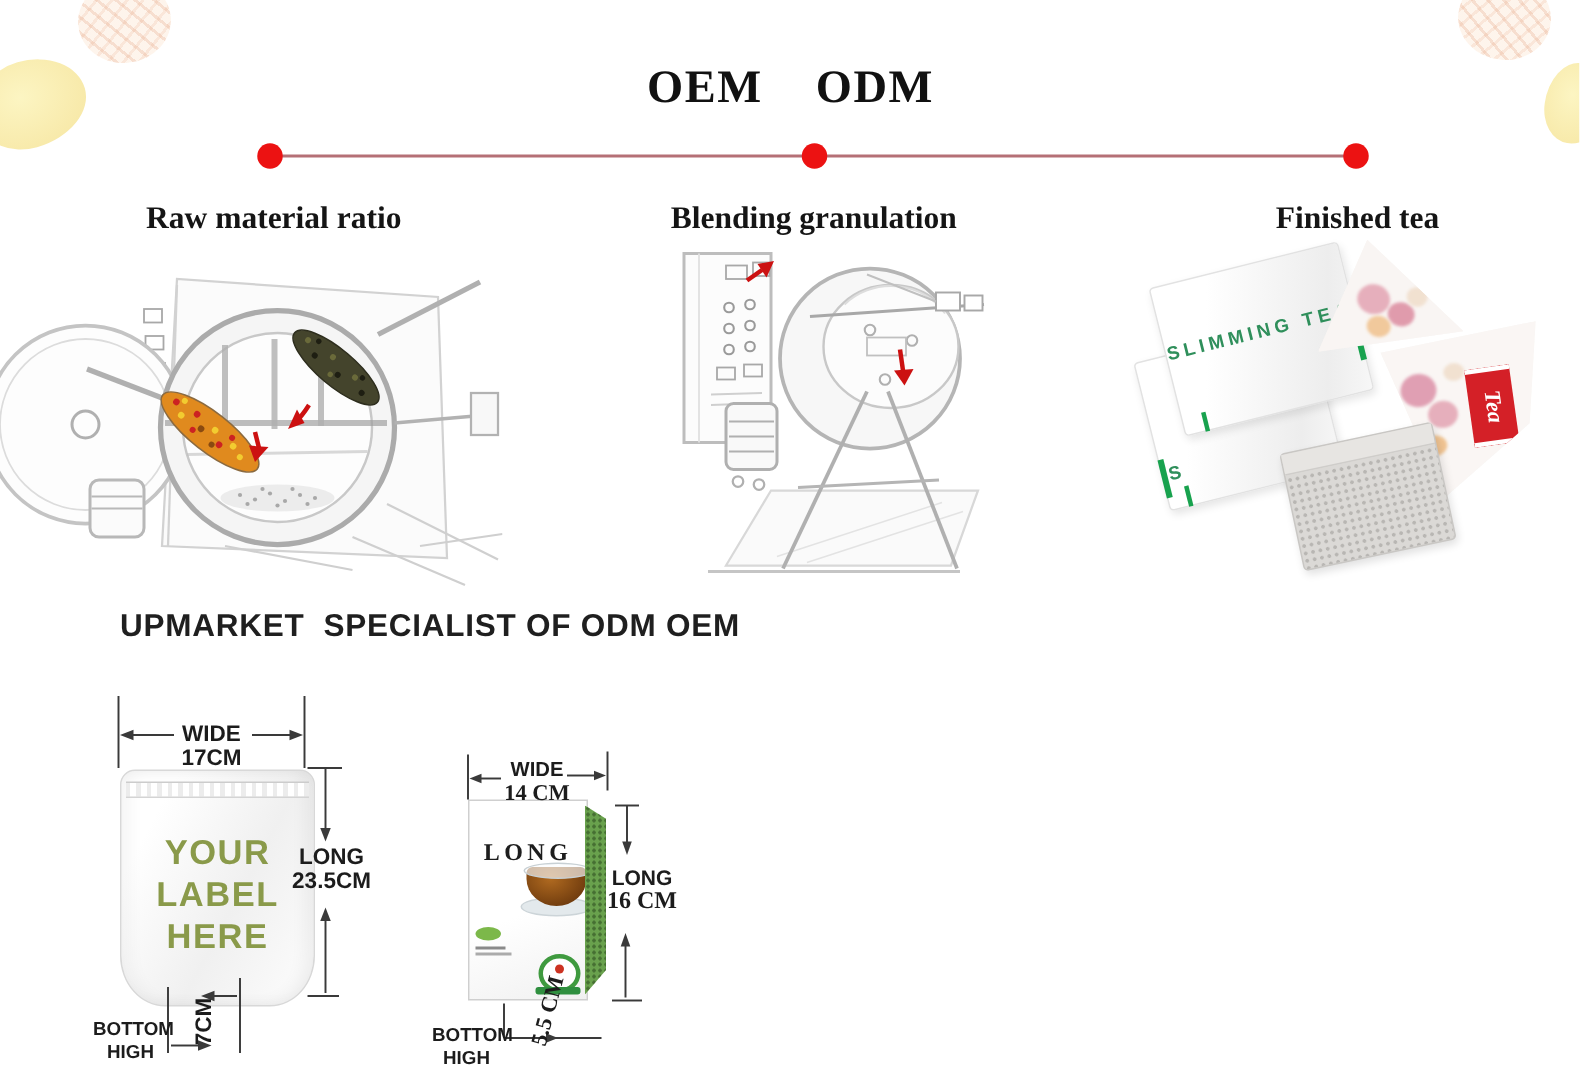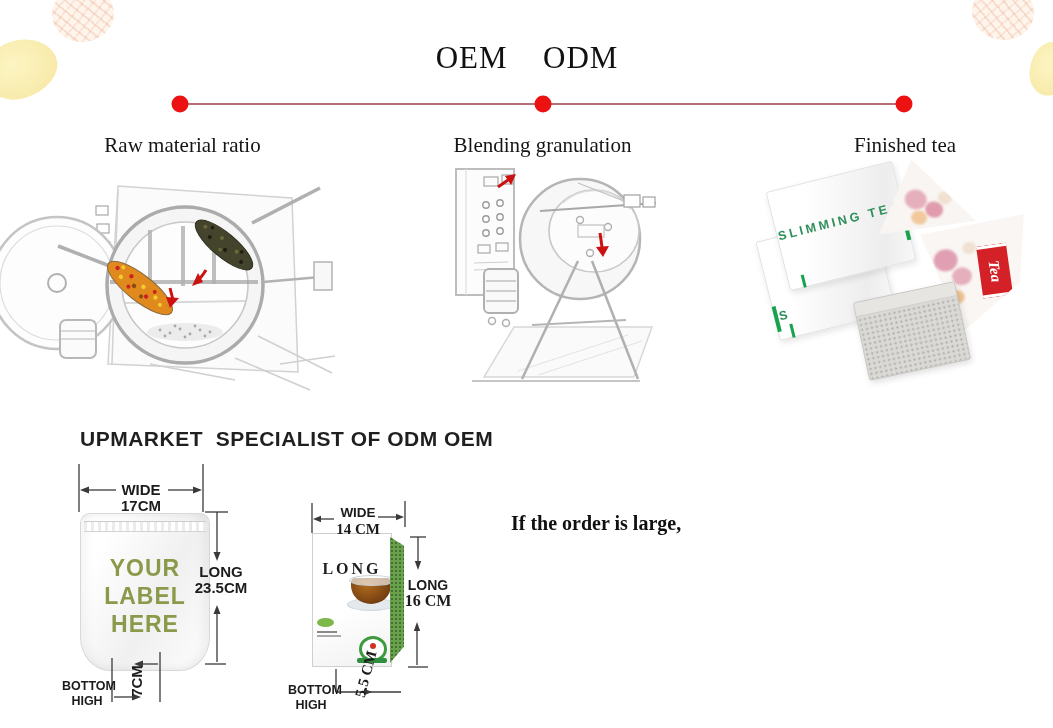--- a/index.html
+++ b/index.html
@@ -11,24 +11,24 @@
   
   .pineapple{width:62px;height:56px;border-radius:50%;opacity:.5;
     background:
       repeating-linear-gradient(45deg, rgba(228,146,98,.55) 0 2px, rgba(250,216,186,.4) 2px 8px),
       repeating-linear-gradient(-45deg, rgba(228,146,98,.5) 0 2px, rgba(252,230,206,.35) 2px 8px);}
   .lemon{border-radius:48% 52% 56% 44%/55% 50% 50% 45%;opacity:.75;
     background:radial-gradient(ellipse at 42% 40%, rgba(251,241,170,.95), rgba(240,212,98,.8));}
 
   
   .title{left:1px;right:0;top:40px;text-align:center;font-family:"Liberation Serif",serif;
-         font-weight:normal;font-size:31px;letter-spacing:1px;word-spacing:9px;color:#111;}
+         font-weight:bold;font-size:31px;letter-spacing:1px;word-spacing:9px;color:#111;}
   .procline{left:180px;top:103px;width:723px;height:2px;background:#b57076;}
   .dot{width:17px;height:17px;border-radius:50%;background:#ec1212;transform:translate(-50%,-50%);}
-  .steplabel{top:133px;text-align:center;font-family:"Liberation Serif",serif;font-weight:normal;
+  .steplabel{top:133px;text-align:center;font-family:"Liberation Serif",serif;font-weight:bold;
              font-size:21px;color:#151515;}
 
   
   .sachet{background:linear-gradient(104deg,#ffffff 25%,#ededed 80%,#f7f7f7);
           border:1px solid #e2e2e2;box-shadow:1px 3px 6px rgba(0,0,0,.10);border-radius:3px;}
   .sachet-text{display:block;text-align:center;color:#2f8f5b;font-weight:bold;
                font-size:12.5px;letter-spacing:3px;}
   .gstrip{background:#18a24e;}
   .pyr{position:absolute;}
   .pyr .film{position:absolute;inset:0;background:rgba(252,250,249,.45);}
@@ -37,21 +37,21 @@
             display:flex;align-items:center;justify-content:center;}
   .tealabel span{color:#fff;font-family:"Liberation Serif",serif;font-style:italic;font-weight:bold;
                  font-size:15px;transform:rotate(90deg);}
   .teabag-plain{background-color:#dbd9d6;border:1px solid #c9c7c4;border-radius:3px;
     background-image:radial-gradient(rgba(150,148,144,.5) 1px, transparent 1.4px);background-size:5px 5px;
     box-shadow:1px 3px 6px rgba(0,0,0,.12);}
   .teabag-plain .fold{position:absolute;top:0;left:0;right:0;height:13px;background:#e7e5e2;
     border-bottom:1px solid #cfcdca;}
 
   
-  .upheading{left:80px;top:406px;font-weight:bold;font-size:21px;letter-spacing:.5px;color:#1f1f1f;margin-top:21px;}
+  .upheading{left:80px;top:406px;font-weight:bold;font-size:21px;letter-spacing:.5px;color:#1f1f1f;}
 
   .dim-label{font-weight:bold;color:#1c1c1c;text-align:center;line-height:16px;font-size:15px;}
   .dim-small{font-weight:bold;color:#1c1c1c;text-align:center;line-height:15px;font-size:12.5px;margin-top:12px;}
   .serifval{font-family:"Liberation Serif",serif;}
 
   
   .pouch-body{background:linear-gradient(118deg,#ffffff 18%,#f0f0f0 58%,#fafafa 90%);
     border:1px solid #d8d8d8;border-radius:10px 10px 30px 30px/10px 10px 34px 34px;
     box-shadow:inset -6px 0 10px rgba(0,0,0,.05), inset 6px 0 10px rgba(0,0,0,.04);}
   .pouch-zip{position:absolute;top:7px;left:3px;right:3px;height:9px;
@@ -380,16 +380,15 @@
     <div class="abs dim-small" style="left:0px;top:178px;width:46px;">
       <div>BOTTOM</div>
         <div>HIGH</div>
     </div>
     <div class="abs rot" style="left:54px;top:164px;width:48px;height:34px;">
       <span class="dim-label serifval" style="transform:rotate(-75deg);white-space:nowrap;font-size:15px;">5.5 CM</span>
     </div>
   </div>
 
   <div class="abs note">
-    <div>If the order is large,</div>
   </div>
 
 </div>
 
 </body></html>

